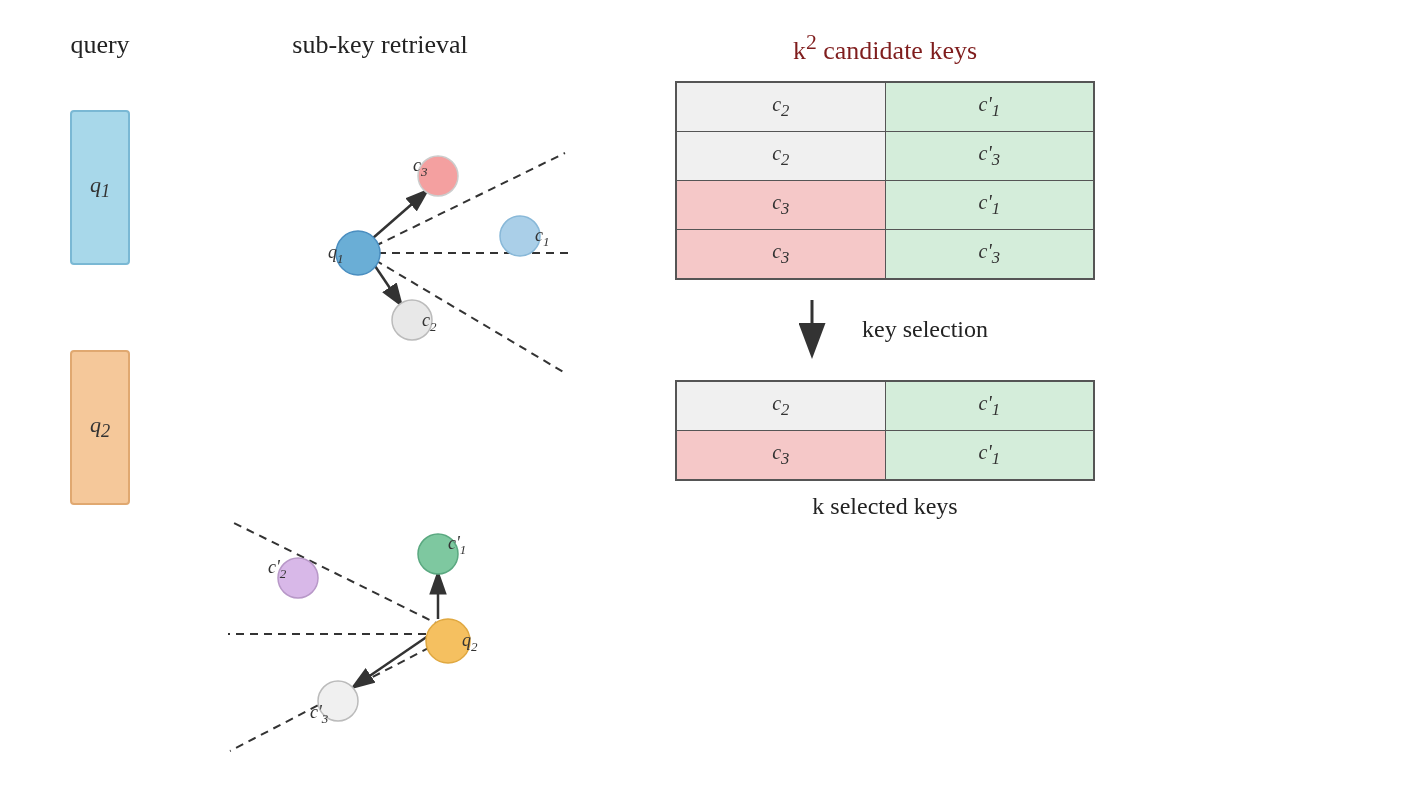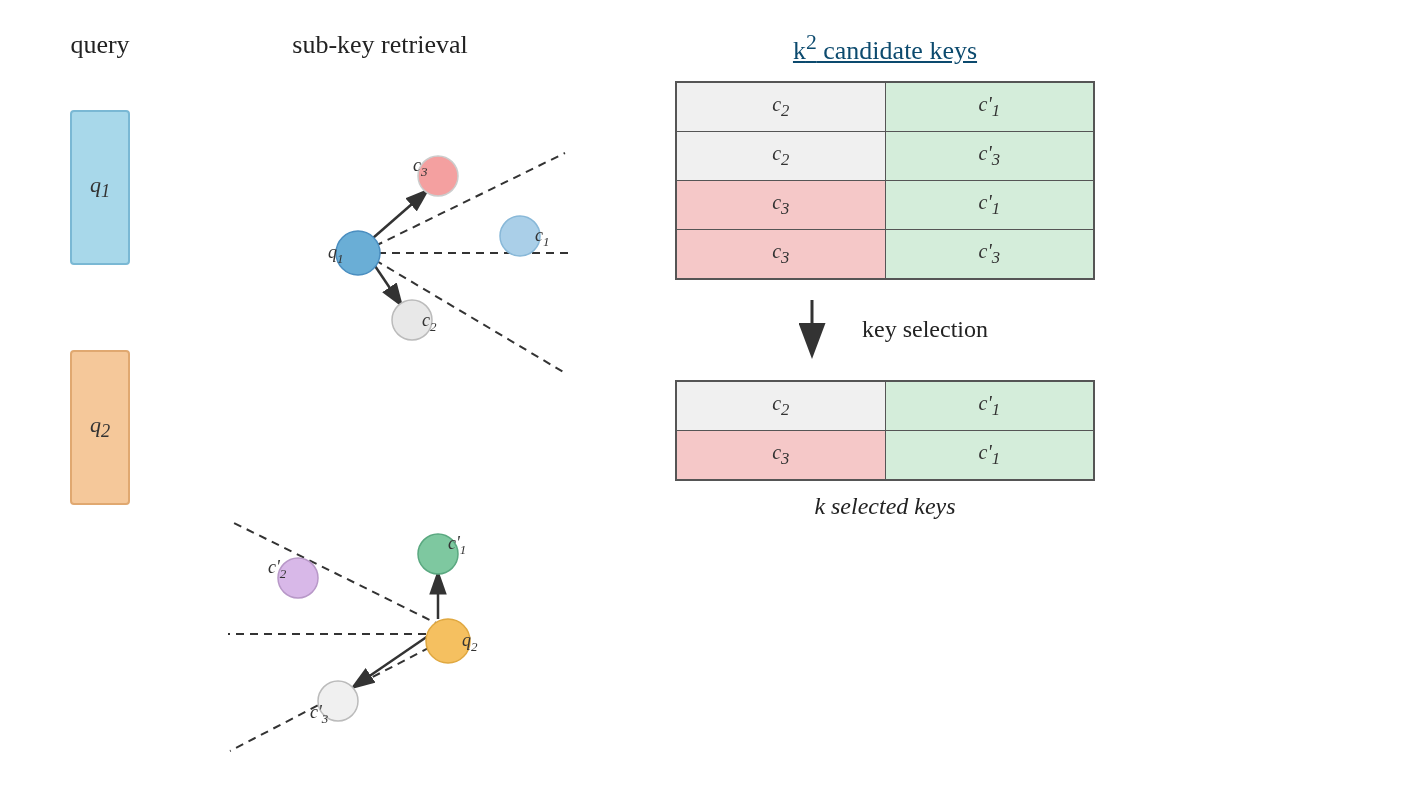--- a/index.html
+++ b/index.html
@@ -143,36 +143,34 @@
       font-size: 24px;
       color: #222;
       font-family: 'Georgia', serif;
     }
 
     .selected-keys-label {
       font-size: 24px;
       color: #222;
       font-family: 'Georgia', serif;
       margin-top: 12px;
-      font-style: italic;
     }
 
     
     svg text {
       font-family: 'Georgia', serif;
       font-style: italic;
     }
 
     .k2-title {
       font-size: 26px;
       font-weight: 400;
-      color: #0c4a6e;
+      color: #7f1d1d;
       margin-bottom: 15px;
       font-family: 'Georgia', serif;
-      text-decoration: underline;
     }
   </style>
 </head>
 <body>
 
 <div class="main-container">
 
   <div class="query-column">
     <div class="section-label">query</div>
     <div class="query-box-q1">

